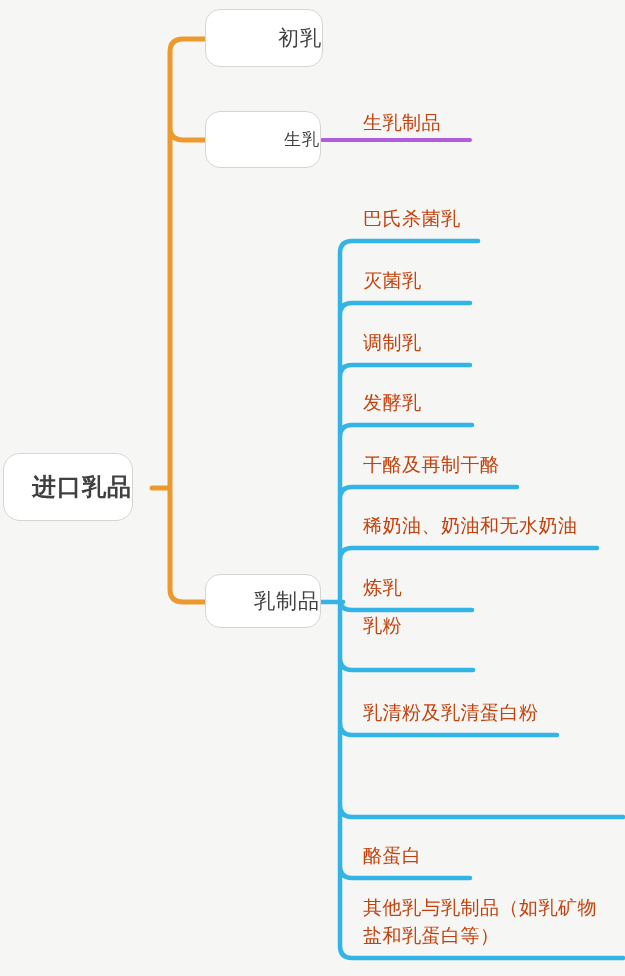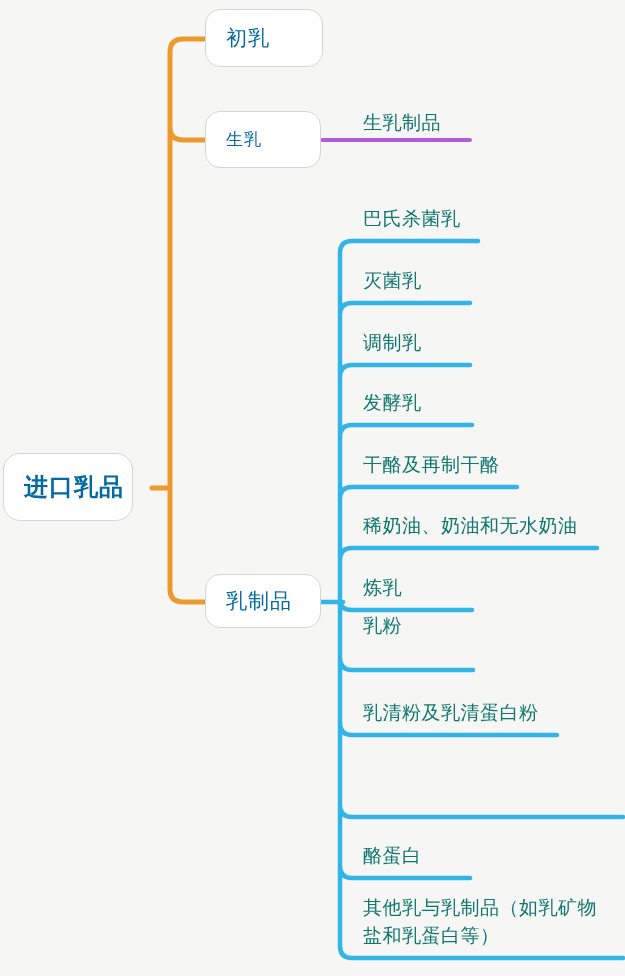--- a/index.html
+++ b/index.html
@@ -31,25 +31,25 @@
     stroke-linejoin: round;
   }
   .stroke-orange { stroke-width: 5px; }
   .stroke-purple { stroke-width: 4px; }
   .stroke-blue   { stroke-width: 4.5px; }
 
   .node {
     position: absolute;
     display: flex;
     align-items: center;
-    justify-content: flex-start;
+    justify-content: flex-end;
     background: #ffffff;
     border: 1.6px solid #d5d5d3;
     border-radius: 15px;
-    color: #0369a1;
+    color: #404040;
     font-weight: 500;
     box-sizing: border-box;
     letter-spacing: 1px;
     padding-left: 20px;
   }
   .node.root {
     left: 3px;
     top: 453px;
     width: 130px;
     height: 68px;
@@ -58,21 +58,21 @@
     border-radius: 17px;
   }
   .node.b-colostrum { left: 205px; top: 9px;   width: 118px; height: 58px; font-size: 21px; }
   .node.b-rawmilk   { left: 205px; top: 111px; width: 116px; height: 57px; font-size: 17px; }
   .node.b-dairy     { left: 205px; top: 574px; width: 116px; height: 54px; font-size: 21px; }
 
   .leaf {
     position: absolute;
     left: 363px;
     max-width: 240px;
-    color: #0f766e;
+    color: #c2410c;
     font-size: 19px;
     line-height: 28px;
     font-weight: 500;
     letter-spacing: 0.5px;
   }
   .leaf.purple-child { top: 109px; }
   .leaf.l0  { top: 205px; }
   .leaf.l1  { top: 267px; }
   .leaf.l2  { top: 329px; }
   .leaf.l3  { top: 389px; }

